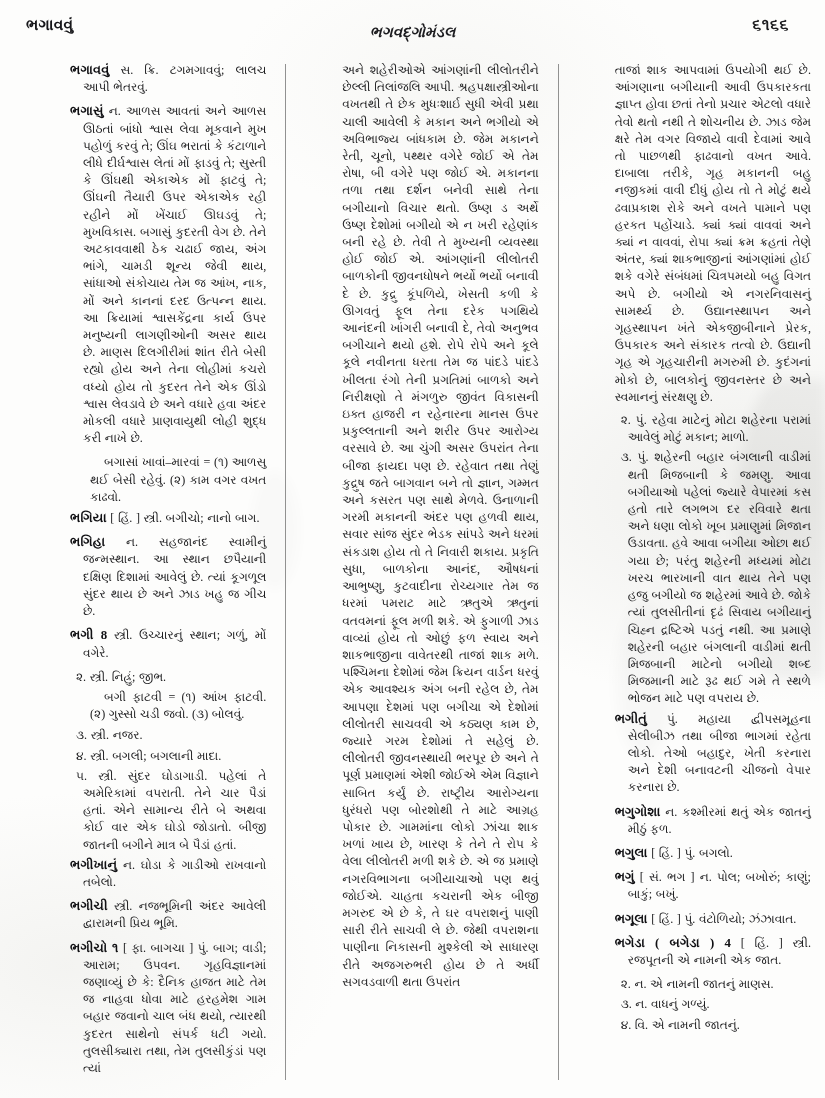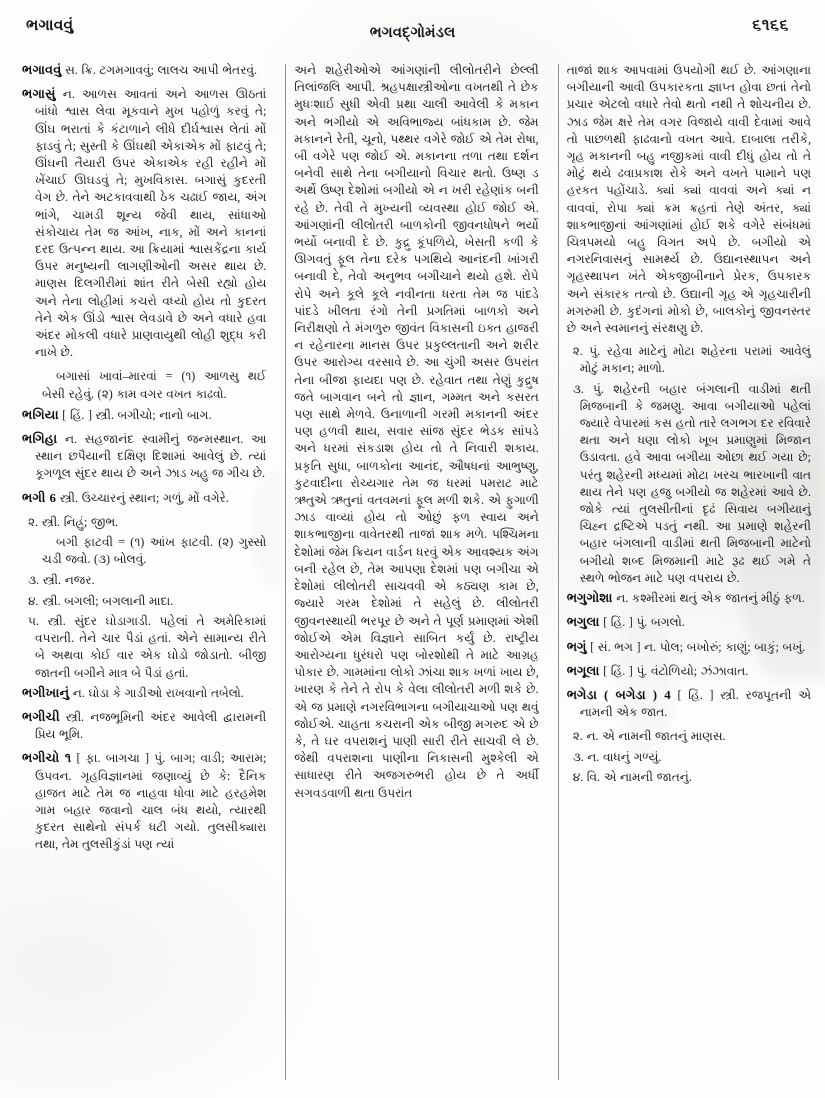--- a/index.html
+++ b/index.html
@@ -48,20 +48,21 @@
   .rh-left div { display: block; }
   .rh-center {
     position: absolute;
     left: 0;
     right: 0;
     top: 10px;
     text-align: center;
     font-weight: bold;
     font-size: 15px;
     color: #1b1b1e;
+    font-style: italic;
   }
   .rh-right {
     position: absolute;
     right: 18px;
     top: 2px;
     font-weight: bold;
     font-size: 16px;
     color: #1b1b1e;
     letter-spacing: .5px;
   }
@@ -80,20 +81,21 @@
     position: relative;
     flex: 1 1 0;
     padding: 0 20px 0 8px;
     font-size: 12.1px;
     line-height: 17.2px;
     color: #202022;
     text-align: justify;
     text-justify: inter-word;
     word-spacing: .6px;
     overflow: hidden;
+    margin-left: 48px;
   }
   .col.rule-right::after {
     content: "";
     position: absolute;
     top: 2px;
     bottom: 10px;
     right: 0;
     width: 1px;
     background: #6d6d6d;
     opacity: .75;
@@ -158,37 +160,38 @@
     <div class="rh-right">૬૧૬૬</div>
   </div>
 
   <div class="columns">
     <div class="col col-1 rule-right">
         <p class="entry"><span class="hw">ભગાવવું</span><span> સ. ક્રિ. ટગમગાવવું; લાલચ આપી ભેતરવું.</span></p>
         <p class="entry"><span class="hw">ભગાસું</span><span> ન. આળસ આવતાં અને આળસ ઊઠતાં બાંધો શ્વાસ લેવા મૂકવાને મુખ પહોળું કરવું તે; ઊંઘ ભરાતાં કે કંટાળાને લીધે દીર્ઘશ્વાસ લેતાં મોં ફાડવું તે; સુસ્તી કે ઊંઘથી એકાએક મોં ફાટવું તે; ઊંઘની તૈયારી ઉપર એકાએક રહી રહીને મોં ખેંચાઈ ઊઘડવું તે; મુખવિકાસ. બગાસું કુદરતી વેગ છે. તેને અટકાવવાથી ઠેક ચઢાઈ જાય, અંગ ભાંગે, ચામડી શૂન્ય જેવી થાય, સાંધાઓ સંકોચાય તેમ જ આંખ, નાક, મોં અને કાનનાં દરદ ઉત્પન્ન થાય. આ ક્રિયામાં શ્વાસકેંદ્રના કાર્ય ઉપર મનુષ્યની લાગણીઓની અસર થાય છે. માણસ દિલગીરીમાં શાંત રીતે બેસી રહ્યો હોય અને તેના લોહીમાં કચરો વધ્યો હોય તો કુદરત તેને એક ઊંડો શ્વાસ લેવડાવે છે અને વધારે હવા અંદર મોકલી વધારે પ્રાણવાયુથી લોહી શુદ્ધ કરી નાખે છે.</span></p>
         <p class="entry example"><span>બગાસાં ખાવાં–મારવાં = (૧) આળસુ થઈ બેસી રહેવું. (૨) કામ વગર વખત કાઢવો.</span></p>
         <p class="entry"><span class="hw">ભગિયા</span><span> [ હિં. ] સ્ત્રી. બગીચો; નાનો બાગ.</span></p>
         <p class="entry"><span class="hw">ભગિહા</span><span> ન. સહજાનંદ સ્વામીનું જન્મસ્થાન. આ સ્થાન છપૈયાની દક્ષિણ દિશામાં આવેલું છે. ત્યાં કૂગળૂલ સુંદર થાય છે અને ઝાડ ખહુ જ ગીચ છે.</span></p>
-        <p class="entry"><span class="hw">ભગી 6</span><span> સ્ત્રી. ઉચ્ચારનું સ્થાન; ગળું, મોં વગેરે.</span></p>
+        <p class="entry"><span class="hw">ભગી 8</span><span> સ્ત્રી. ઉચ્ચારનું સ્થાન; ગળું, મોં વગેરે.</span></p>
         <p class="entry sense"><span>૨. સ્ત્રી. નિહ્રું; જીભ.</span></p>
         <p class="entry example"><span>બગી ફાટવી = (૧) આંખ ફાટવી. (૨) ગુસ્સો ચડી જવો. (૩) બોલવું.</span></p>
         <p class="entry sense"><span>૩. સ્ત્રી. નજર.</span></p>
         <p class="entry sense"><span>૪. સ્ત્રી. બગલી; બગલાની માદા.</span></p>
         <p class="entry sense"><span>૫. સ્ત્રી. સુંદર ઘોડાગાડી. પહેલાં તે અમેરિકામાં વપરાતી. તેને ચાર પૈડાં હતાં. એને સામાન્ય રીતે બે અથવા કોઈ વાર એક ઘોડો જોડાતો. બીજી જાતની બગીને માત્ર બે પૈડાં હતાં.</span></p>
         <p class="entry"><span class="hw">ભગીખાનું</span><span> ન. ઘોડા કે ગાડીઓ રાખવાનો તબેલો.</span></p>
         <p class="entry"><span class="hw">ભગીચી</span><span> સ્ત્રી. નજભૂમિની અંદર આવેલી દ્વારામની પ્રિય ભૂમિ.</span></p>
         <p class="entry"><span class="hw">ભગીચો ૧</span><span> [ ફા. બાગચા ] પું. બાગ; વાડી; આરામ; ઉપવન. ગૃહવિજ્ઞાનમાં જણાવ્યું છે કે: દૈનિક હાજત માટે તેમ જ નાહવા ધોવા માટે હરહમેશ ગામ બહાર જવાનો ચાલ બંધ થયો, ત્યારથી કુદરત સાથેનો સંપર્ક ધટી ગયો. તુલસીક્યારા તથા, તેમ તુલસીકુંડાં પણ ત્યાં</span></p>
       </div>
     <div class="col col-2 rule-right">
         <p class="entry cont"><span>અને શહેરીઓએ આંગણાંની લીલોતરીને છેલ્લી તિલાંજલિ આપી. શ્રહપક્ષાસ્ત્રીઓના વખતથી તે છેક મુધઃશાર્ઇ સુધી એવી પ્રથા ચાલી આવેલી કે મકાન અને ભગીયો એ અવિભાજ્ય બાંધકામ છે. જેમ મકાનને રેતી, ચૂનો, પથ્થર વગેરે જોઈ એ તેમ રોષા, બી વગેરે પણ જોઈ એ. મકાનના તળા તથા દર્શન બનેવી સાથે તેના બગીયાનો વિચાર થતો. ઉષ્ણ ડ અર્થે ઉષ્ણ દેશોમાં બગીયો એ ન ખરી રહેણાંક બની રહે છે. તેવી તે મુખ્યની વ્યવસ્થા હોઈ જોઈ એ. આંગણાંની લીલોતરી બાળકોની જીવનધોષને ભર્યો ભર્યો બનાવી દે છે. કુદ્રુ કૂંપળિયે, ખેસતી કળી કે ઊગવતું ફૂલ તેના દરેક પગથિયે આનંદની ખાંગરી બનાવી દે, તેવો અનુભવ બગીચાને થયો હશે. રોપે રોપે અને કૂલે કૂલે નવીનતા ધરતા તેમ જ પાંદડે પાંદડે ખીલતા રંગો તેની પ્રગતિમાં બાળકો અને નિરીક્ષણો તે મંગળુરુ જીવંત વિકાસની ઇક્ત હાજરી ન રહેનારના માનસ ઉપર પ્રકુલ્લતાની અને શરીર ઉપર આરોગ્ય વરસાવે છે. આ ચુંગી અસર ઉપરાંત તેના બીજા ફાયદા પણ છે. રહેવાત તથા તેણું કુદ્રુષ જતે બાગવાન બને તો જ્ઞાન, ગમ્મત અને કસરત પણ સાથે મેળવે. ઉનાળાની ગરમી મકાનની અંદર પણ હળવી થાય, સવાર સાંજ સુંદર ભેડક સાંપડે અને ધરમાં સંકડાશ હોય તો તે નિવારી શકાય. પ્રકૃતિ સુધા, બાળકોના આનંદ, ઔષધનાં આભુષ્ણુ, કુટવાદીના રોચ્યગાર તેમ જ ધરમાં પમરાટ માટે ઋતુએ ઋતુનાં વતવમનાં ફૂલ મળી શકે. એ ફુગાળી ઝાડ વાવ્યાં હોય તો ઓછું ફળ સ્વાય અને શાકભાજીના વાવેતરથી તાજાં શાક મળે. પશ્ચિમના દેશોમાં જેમ ક્રિયન વાર્ડન ધરવું એક આવશ્યક અંગ બની રહેલ છે, તેમ આપણા દેશમાં પણ બગીચા એ દેશોમાં લીલોતરી સાચવવી એ કઠ્યણ કામ છે, જ્યારે ગરમ દેશોમાં તે સહેલું છે. લીલોતરી જીવનસ્થાયી ભરપૂર છે અને તે પૂર્ણ પ્રમાણમાં એશી જોઈએ એમ વિજ્ઞાને સાબિત કર્યું છે. રાષ્ટ્રીય આરોગ્યના ધુરંધરો પણ બોરશોથી તે માટે આગ્રહ પોકાર છે. ગામમાંના લોકો ઝાંચા શાક ખળાં ખાય છે, ખારણ કે તેને તે રોપ કે વેલા લીલોતરી મળી શકે છે. એ જ પ્રમાણે નગરવિભાગના બગીયાચાઓ પણ થવું જોઈએ. ચાહતા કચરાની એક બીજી મગરુદ એ છે કે, તે ઘર વપરાશનું પાણી સારી રીતે સાચવી લે છે. જેથી વપરાશના પાણીના નિકાસની મુશ્કેલી એ સાધારણ રીતે અજગરુભરી હોય છે તે અર્ધી સગવડવાળી થતા ઉપરાંત</span></p>
       </div>
     <div class="col col-3">
         <p class="entry cont"><span>તાજાં શાક આપવામાં ઉપયોગી થઈ છે. આંગણાના બગીયાની આવી ઉપકારકતા જ્ઞાપ્ત હોવા છતાં તેનો પ્રચાર એટલો વધારે તેવો થતો નથી તે શોચનીય છે. ઝાડ જેમ ક્ષરે તેમ વગર વિજાયે વાવી દેવામાં આવે તો પાછળથી ફાઢવાનો વખત આવે. દાબાલા તરીકે, ગૃહ મકાનની બહુ નજીકમાં વાવી દીધું હોય તો તે મોટું થયે ઢવાપ્રકાશ રોકે અને વખતે પામાને પણ હરકત પહોંચાડે. ક્યાંં ક્યાં વાવવાં અને ક્યાં ન વાવવાં, રોપા ક્યાં ક્રમ ક્રહતાં તેણે અંતર, ક્યાં શાકભાજીનાં આંગણાંમાં હોઈ શકે વગેરે સંબંધમાં ચિત્રપમયો બહુ વિગત અપે છે. બગીયો એ નગરનિવાસનું સામર્થ્ય છે. ઉદ્યાનસ્થાપન અને ગૃહસ્થાપન ખંતે એકજીબીનાને પ્રેરક, ઉપકારક અને સંકારક તત્વો છે. ઉદ્યાની ગૃહ એ ગૃહચારીની મગરુમી છે. કુદંગનાં મોકો છે, બાલકોનું જીવનસ્તર છે અને સ્વમાનનું સંરક્ષણુ છે.</span></p>
         <p class="entry sense"><span>૨. પું. રહેવા માટેનું મોટા શહેરના પરામાં આવેલું મોટું મકાન; માળો.</span></p>
         <p class="entry sense"><span>૩. પું. શહેરની બહાર બંગલાની વાડીમાં થતી મિજબાની કે જમણુ. આવા બગીયાઓ પહેલાં જ્યારે વેપારમાં કસ હતો તારે લગભગ દર રવિવારે થતા અને ધણા લોકો ખૂબ પ્રમાણુમાં મિજાન ઉડાવતા. હવે આવા બગીયા ઓછા થઈ ગયા છે; પરંતુ શહેરની મધ્યમાં મોટા ખરચ ભારખાની વાત થાય તેને પણ હજુ બગીયો જ શહેરમાં આવે છે. જોકે ત્યાં તુલસીતીનાં દૃઢં સિવાય બગીયાનું ચિહ્ન દ્રષ્ટિએ પડતું નથી. આ પ્રમાણે શહેરની બહાર બંગલાની વાડીમાં થતી મિજબાની માટેનો બગીયો શબ્દ મિજમાની માટે રૂઢ થઈ ગમે તે સ્થળે ભોજન માટે પણ વપરાય છે.</span></p>
+        <p class="entry"><span class="hw">ભગીતું</span><span> પું. મહાયા દ્વીપસમૂહના સેલીબીઝ તથા બીજા ભાગમાં રહેતા લોકો. તેઓ બહાદુર, ખેતી કરનારા અને દેશી બનાવટની ચીજનો વેપાર કરનારા છે.</span></p>
         <p class="entry"><span class="hw">ભગુગોશા</span><span> ન. કશ્મીરમાં થતું એક જાતનું મીઠું ફળ.</span></p>
         <p class="entry"><span class="hw">ભગુલા</span><span> [ હિં. ] પું. બગલો.</span></p>
         <p class="entry"><span class="hw">ભગું</span><span> [ સં. ભગ ] ન. પોલ; બખોરું; કાણું; બાકું; બખું.</span></p>
         <p class="entry"><span class="hw">ભગૂલા</span><span> [ હિં. ] પું. વંટોળિયો; ઝંઝાવાત.</span></p>
         <p class="entry"><span class="hw">ભગેડા ( બગેડા ) 4</span><span> [ હિં. ] સ્ત્રી. રજપૂતની એ નામની એક જાત.</span></p>
         <p class="entry sense"><span>૨. ન. એ નામની જાતનું માણસ.</span></p>
         <p class="entry sense"><span>૩. ન. વાધનું ગળ્યું.</span></p>
         <p class="entry sense"><span>૪. વિ. એ નામની જાતનું.</span></p>
       </div>
   </div>

